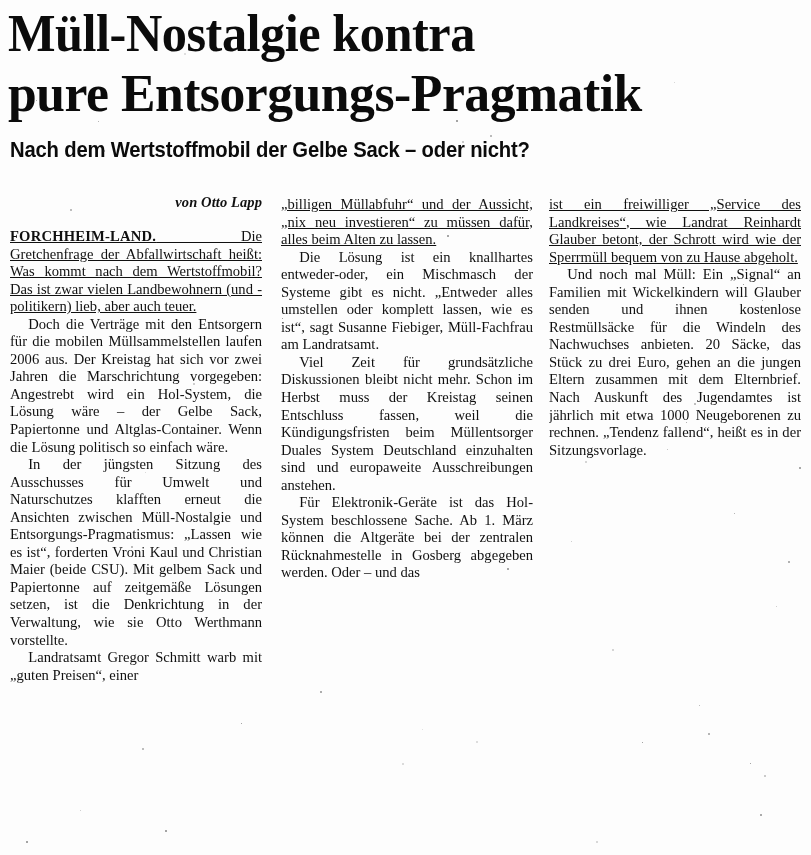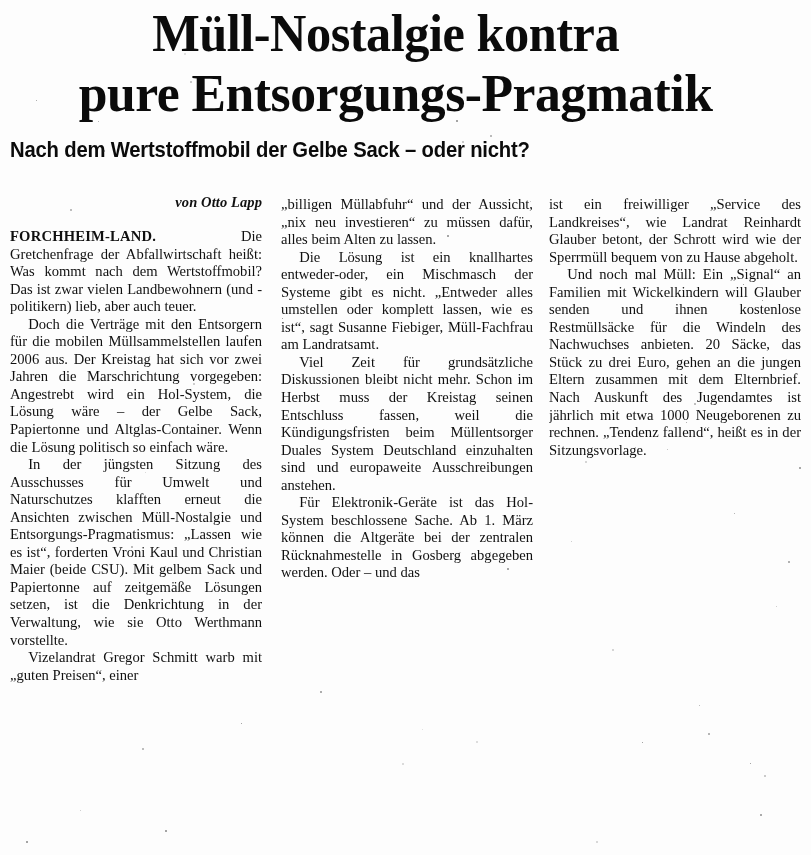--- a/index.html
+++ b/index.html
@@ -22,21 +22,20 @@
     height: 855px;
     background: #fdfdfd;
   }
 
   
   .headline {
     position: absolute;
     left: 8px;
     top: 2px;
     width: 795px;
-    text-align: center;
   }
   .headline-line {
     font-family: "Liberation Serif", "DejaVu Serif", serif;
     font-weight: 700;
     color: #0b0b0b;
     line-height: 0.98;
     letter-spacing: -0.5px;
     white-space: nowrap;
     transform-origin: left center;
   }
@@ -102,21 +101,21 @@
     overflow: hidden;
   }
   .col-1 { left: 10px;  top: 228px; height: 628px; }
   .col-2 { left: 281px; top: 196px; height: 660px; }
   .col-3 { left: 549px; top: 196px; height: 660px; }
 
   .col p {
     margin: 0;
     text-indent: 1.25em;
   }
-  .col p.noindent { text-indent: 0; }
+  .col p.noindent { text-indent: 0; text-decoration: underline; }
   .col .kicker {
     font-weight: 700;
     letter-spacing: 0.2px;
   }
 
   
   .speckle {
     position: absolute;
     pointer-events: none;
     background: #2a2a2a;
@@ -137,21 +136,21 @@
   <div class="subhead">Nach dem Wertstoffmobil der Gelbe Sack – oder nicht?</div>
 
   <div class="byline">von Otto Lapp</div>
 
   <div class="columns">
 
     <div class="col col-1">
       <p class="noindent"><span class="kicker">FORCHHEIM-LAND.</span><span> Die Gretchenfrage der Abfallwirtschaft heißt: Was kommt nach dem Wertstoffmobil? Das ist zwar vielen Landbewohnern (und -politikern) lieb, aber auch teuer.</span></p>
       <p>Doch die Verträge mit den Entsorgern für die mobilen Müllsammelstellen laufen 2006 aus. Der Kreistag hat sich vor zwei Jahren die Marschrichtung vorgegeben: Angestrebt wird ein Hol-System, die Lösung wäre – der Gelbe Sack, Papiertonne und Altglas-Container. Wenn die Lösung politisch so einfach wäre.</p>
       <p>In der jüngsten Sitzung des Ausschusses für Umwelt und Naturschutzes klafften erneut die Ansichten zwischen Müll-Nostalgie und Entsorgungs-Pragmatismus: „Lassen wie es ist“, forderten Vroni Kaul und Christian Maier (beide CSU). Mit gelbem Sack und Papiertonne auf zeitgemäße Lösungen setzen, ist die Denkrichtung in der Verwaltung, wie sie Otto Werthmann vorstellte.</p>
-      <p>Vizelandrat Gregor Schmitt warb mit „guten Preisen“, einer</p>
+      <p>Landratsamt Gregor Schmitt warb mit „guten Preisen“, einer</p>
     </div>
 
     <div class="col col-2">
       <p class="noindent">„billigen Müllabfuhr“ und der Aussicht, „nix neu investieren“ zu müssen dafür, alles beim Alten zu lassen.</p>
       <p>Die Lösung ist ein knallhartes entweder-oder, ein Mischmasch der Systeme gibt es nicht. „Entweder alles umstellen oder komplett lassen, wie es ist“, sagt Susanne Fiebiger, Müll-Fachfrau am Landratsamt.</p>
       <p>Viel Zeit für grundsätzliche Diskussionen bleibt nicht mehr. Schon im Herbst muss der Kreistag seinen Entschluss fassen, weil die Kündigungsfristen beim Müllentsorger Duales System Deutschland einzuhalten sind und europaweite Ausschreibungen anstehen.</p>
       <p>Für Elektronik-Geräte ist das Hol-System beschlossene Sache. Ab 1. März können die Altgeräte bei der zentralen Rücknahmestelle in Gosberg abgegeben werden. Oder – und das</p>
     </div>
 
     <div class="col col-3">

